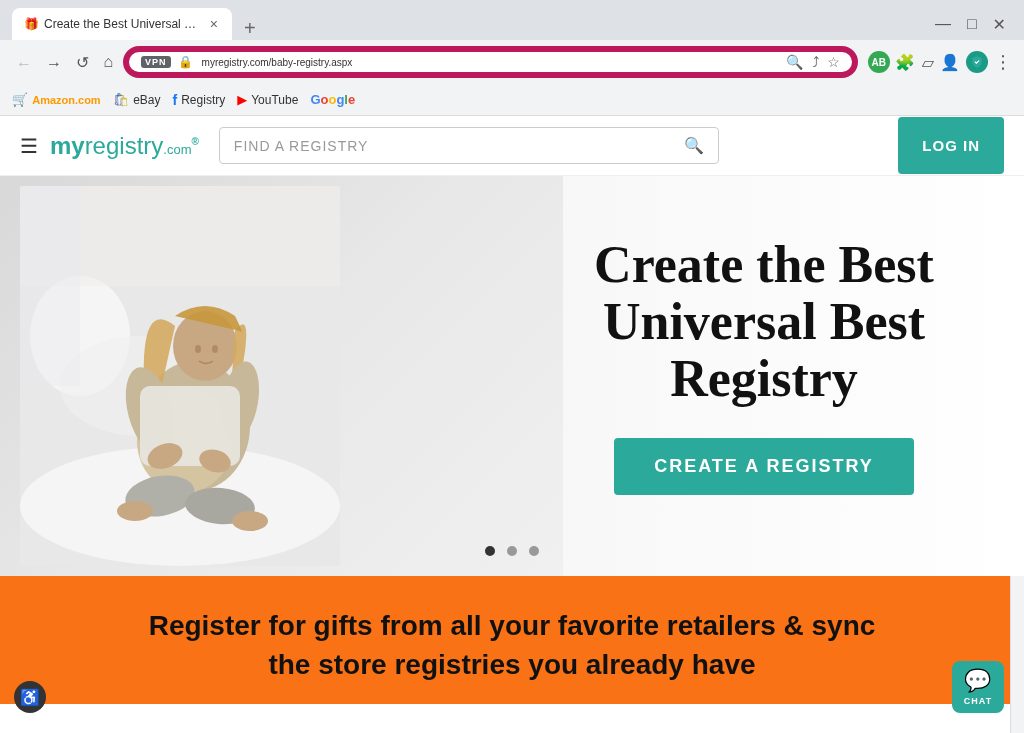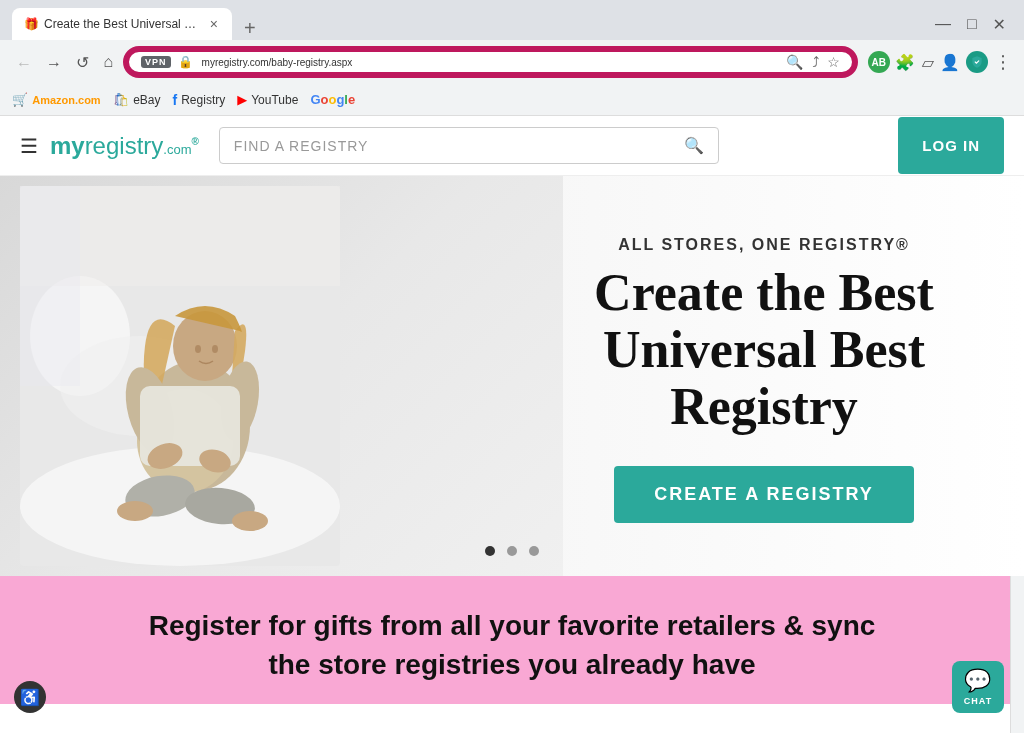--- a/index.html
+++ b/index.html
@@ -125,21 +125,21 @@
     }
     .hero-dots {
       position: absolute; bottom: 20px; left: 50%; transform: translateX(-50%);
       display: flex; gap: 12px; align-items: center;
     }
     .dot { width: 10px; height: 10px; border-radius: 50%; background: #999; }
     .dot.active { background: #333; }
 
     
     .sub-hero {
-      background: #f9a8d4; padding: 30px 20px 20px;
+      background: #f97316; padding: 30px 20px 20px;
       text-align: center; font-size: 28px; font-weight: bold;
       color: #111; line-height: 1.4;
     }
 
     
     .accessibility-btn {
       position: fixed; bottom: 20px; left: 14px;
       width: 32px; height: 32px; background: #333; color: #fff;
       border-radius: 50%; display: flex; align-items: center;
       justify-content: center; font-size: 16px; cursor: pointer;
@@ -295,21 +295,20 @@
         <ellipse cx="195" cy="163" rx="3" ry="4" fill="#a07850" opacity="0.6"></ellipse>
         <path d="M179 175 Q186 180 193 175" stroke="#a07850" stroke-width="1.5" fill="none" opacity="0.7"></path>
 
         <rect x="0" y="0" width="320" height="100" fill="#f0eeec" opacity="0.5"></rect>
 
         <rect x="0" y="0" width="60" height="200" fill="#e8e8f0" opacity="0.4"></rect>
       </svg>
     </div>
 
     <div class="hero-content">
-      <div class="hero-subtitle">ALL STORES, ONE REGISTRY®</div>
       <div class="hero-title">
         <span>Create the Best</span><br>
         <span>Universal Best Registry</span>
       </div>
       <button class="create-btn">CREATE A REGISTRY</button>
     </div>
 
     <div class="hero-dots">
       <div class="dot active"></div>
       <div class="dot"></div>

